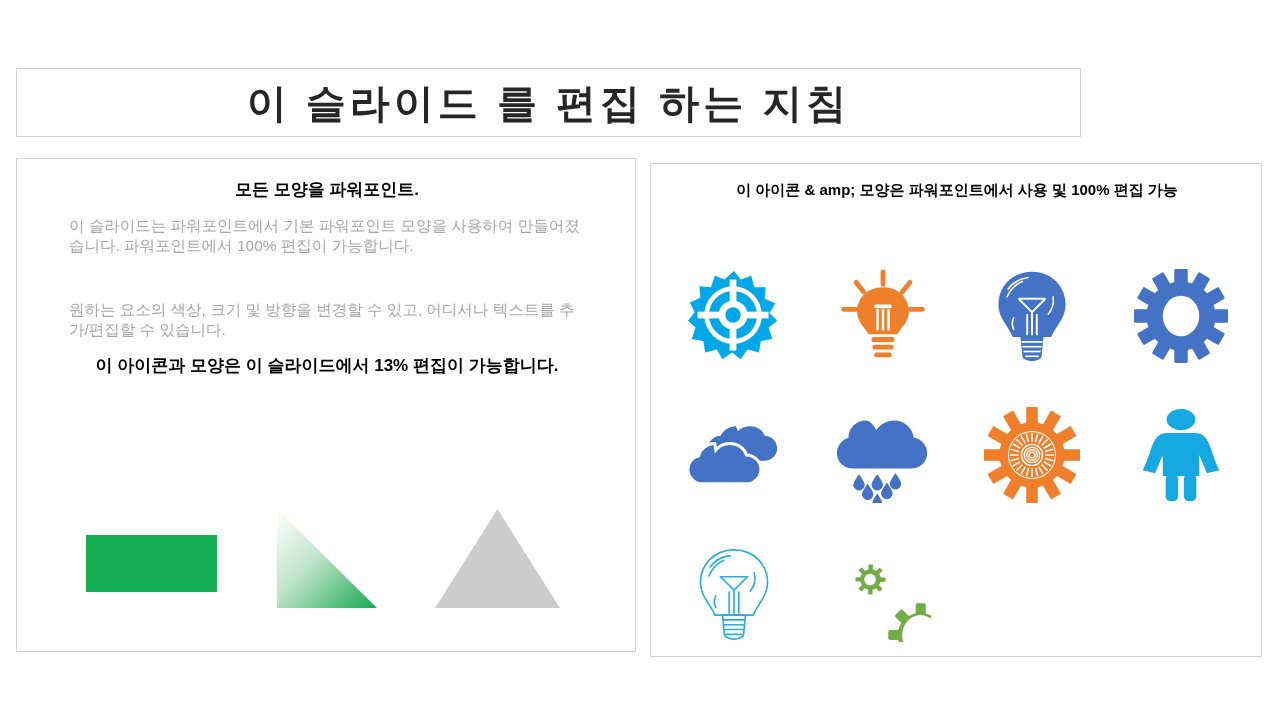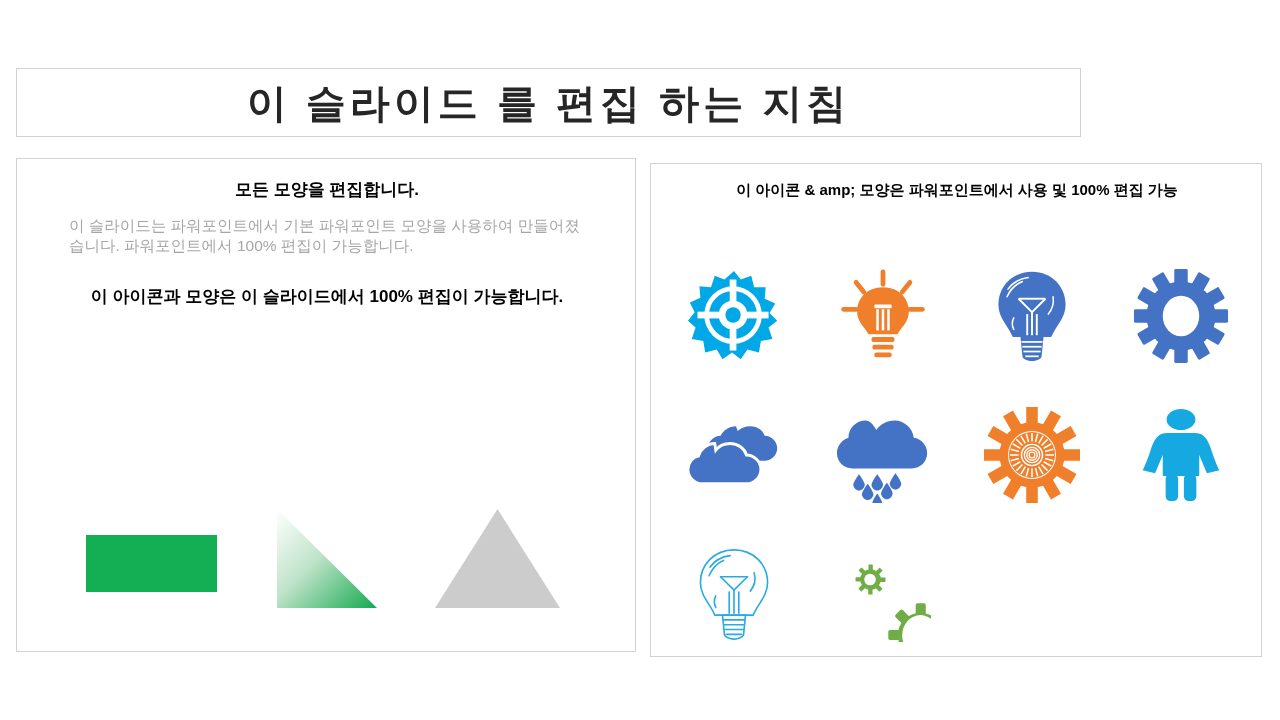--- a/index.html
+++ b/index.html
@@ -155,24 +155,25 @@
 </head>
 <body>
 
 <div id="title-box">
   <div id="title-text">이 슬라이드 를 편집 하는 지침</div>
 </div>
 
 <div id="left-panel" class="panel">
 
   <div id="left-inner">
-    <p class="head-bold">모든 모양을 편집합니다.</p>
+    <p class="head-bold">모든 모양을 파워포인트.</p>
     <p class="gray-para">이 슬라이드는 파워포인트에서 기본 파워포인트 모양을 사용하여 만들어졌습니다. 파워포인트에서 100% 편집이 가능합니다.</p>
     <div class="spacer-sm"></div>
-    <p class="bold-para">이 아이콘과 모양은 이 슬라이드에서 100% 편집이 가능합니다.</p>
+    <p class="gray-para">원하는 요소의 색상, 크기 및 방향을 변경할 수 있고, 어디서나 텍스트를 추가/편집할 수 있습니다.</p>
+    <p class="bold-para">이 아이콘과 모양은 이 슬라이드에서 13% 편집이 가능합니다.</p>
   </div>
 
   <div id="shapes-row">
 
     <div id="shape-rectangle">
       <svg width="131" height="57" viewBox="0 0 131 57" xmlns="http://www.w3.org/2000/svg">
         <rect x="0" y="0" width="131" height="57" fill="#14AE55"></rect>
       </svg>
     </div>
 

